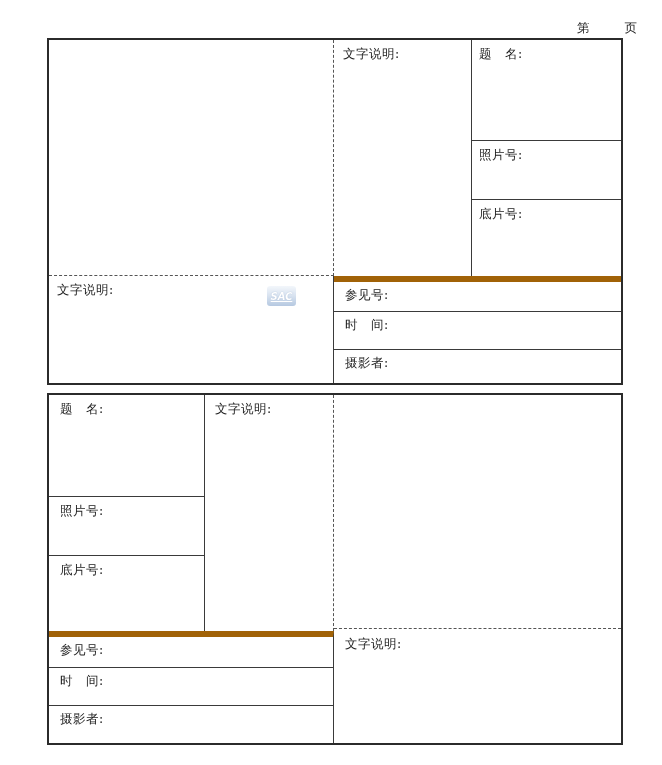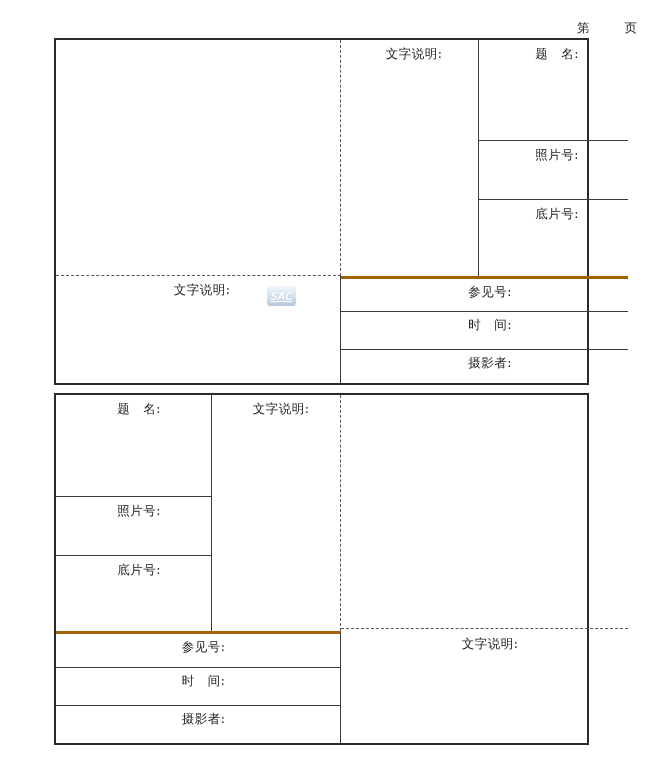--- a/index.html
+++ b/index.html
@@ -21,36 +21,35 @@
   
   .page-header{
     position:absolute;
     left:577px;top:20px;width:60px;
     display:flex;justify-content:space-between;
     font-size:12.5px;
   }
   
   .record-table{
     position:absolute;
-    left:54px;width:535px;
+    left:47px;width:576px;
     border:2px solid #2b2b2b;
     box-sizing:border-box;
     background:#fff;
-    text-align:center;
   }
   #table-1{top:38px;height:347px;}
   #table-2{top:393px;height:352px;}
   .cell{
     position:absolute;
     box-sizing:border-box;
     padding:8px 0 0 10px;
   }
   .br-solid{border-right:1px solid #3a3a3a;}
   .bb-solid{border-bottom:1px solid #3a3a3a;}
-  .bt-solid{border-top:3px solid #a16207;}
+  .bt-solid{border-top:6px solid #a16207;}
   .br-dash{border-right:1px dashed #555;}
   .bb-dash{border-bottom:1px dashed #555;}
   
   .r1-photo    {left:0;   top:0;   width:285px;height:236px;}
   .r1-desc-top {left:285px;top:0;  width:138px;height:236px;padding-left:9px;}
   .r1-title    {left:423px;top:0;  width:149px;height:101px;padding-left:7px;}
   .r1-photono  {left:423px;top:101px;width:149px;height:59px;padding-left:7px;}
   .r1-negno    {left:423px;top:160px;width:149px;height:76px;padding-left:7px;}
   .r1-desc-left{left:0;   top:236px;width:285px;height:107px;padding-left:8px;}
   .r1-ref      {left:285px;top:236px;width:287px;height:36px;padding-top:7px;padding-left:11px;}

